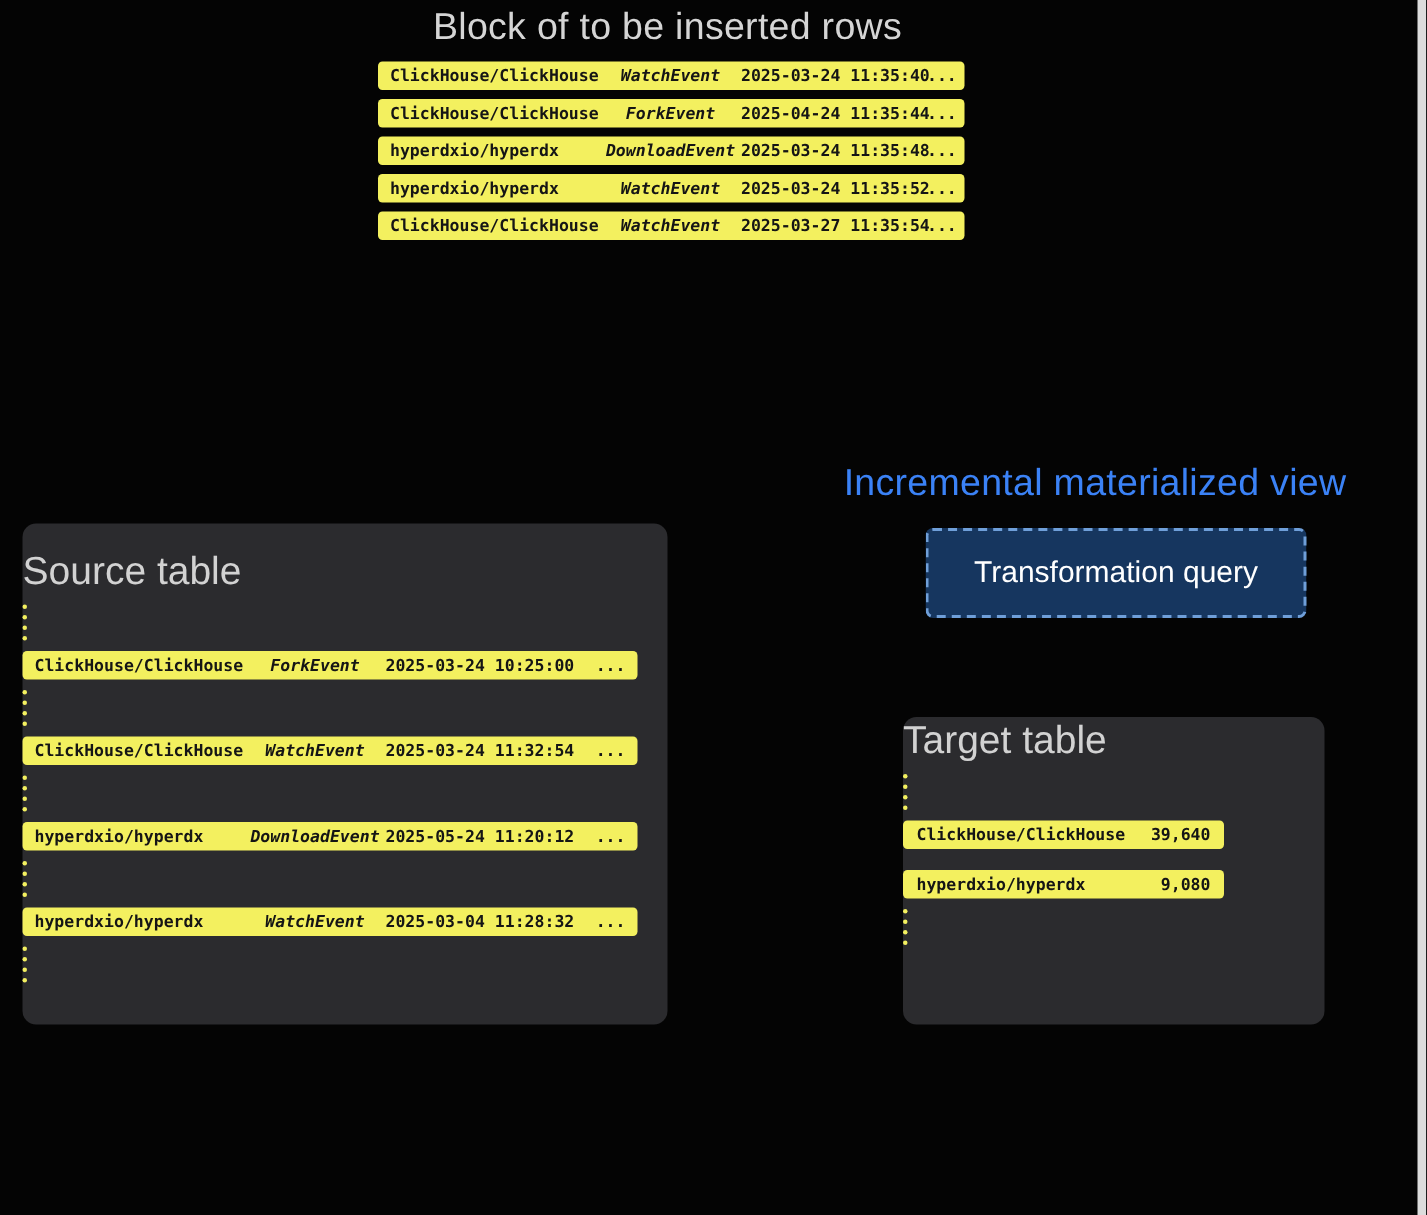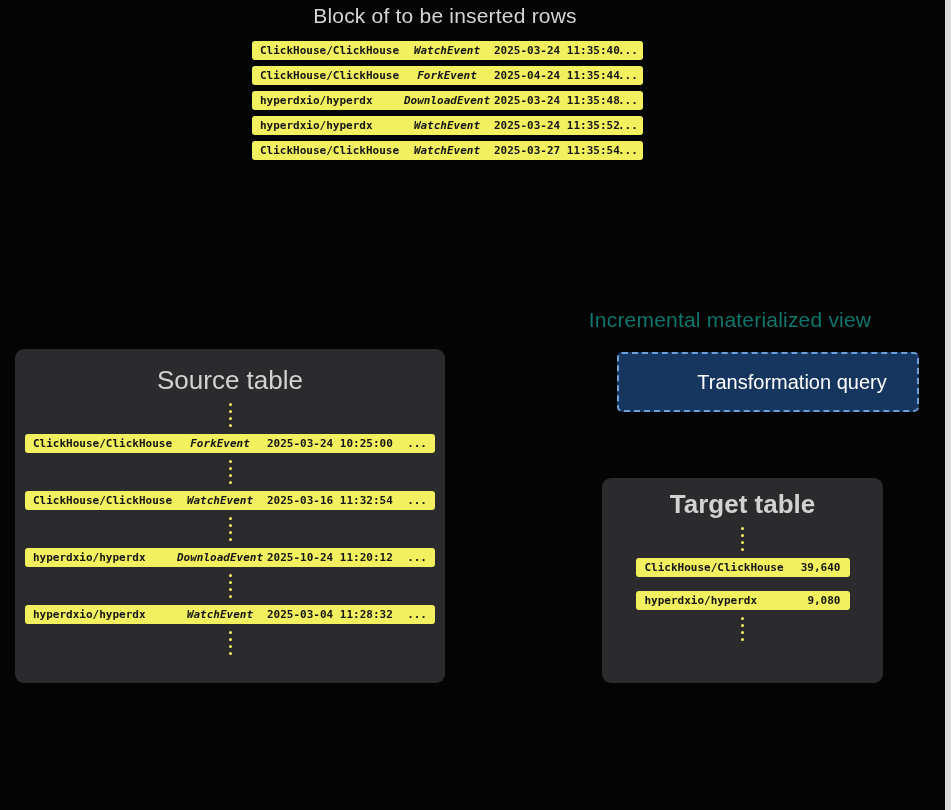--- a/index.html
+++ b/index.html
@@ -1,48 +1,48 @@
 <!DOCTYPE html>
 <html><head>
 <meta charset="utf-8">
 <style>
   html,body{margin:0;padding:0;background:#000000;}
   .stage{position:relative;width:951px;height:810px;background:#040404;font-family:"Liberation Sans",sans-serif;overflow:hidden;}
 
-  .heading{position:absolute;color:#d5d5d5;font-size:21px;text-align:center;letter-spacing:.2px;}
+  .heading{position:absolute;color:#d5d5d5;font-size:25px;text-align:center;letter-spacing:.2px;}
   #block-title{left:160px;top:4px;width:570px;}
-  #mv-title{left:520px;top:308px;width:420px;color:#0f766e;}
+  #mv-title{left:520px;top:308px;width:420px;color:#3b82f6;}
 
   .rows-stack{position:absolute;left:252px;top:41px;width:391px;display:flex;flex-direction:column;gap:6px;}
   .yrow{background:#f3f05f;color:#151515;border-radius:3px;font-family:"DejaVu Sans Mono",monospace;
         font-weight:bold;font-size:11px;height:19px;display:grid;
         grid-template-columns:140px 94px 124px 1fr;align-items:center;padding:0 8px;white-space:nowrap;}
   .yrow .c-event{text-align:center;font-style:italic;}
   .yrow .c-more{text-align:right;}
 
-  .panel{position:absolute;background:#2b2b2e;border-radius:9px;display:flex;flex-direction:column;align-items:center;}
+  .panel{position:absolute;background:#2b2b2e;border-radius:9px;display:flex;flex-direction:column;align-items:flex-start;}
   #source-panel{left:15px;top:349px;width:430px;height:334px;}
   #target-panel{left:602px;top:478px;width:281px;height:205px;}
   .panel-title{color:#d2d2d2;font-size:26px;}
   #source-panel .panel-title{margin-top:16px;}
-  #target-panel .panel-title{margin-top:11px;font-weight:bold;}
+  #target-panel .panel-title{}
 
   .vdots{display:flex;flex-direction:column;gap:4px;align-items:center;margin:7px 0;}
   .vdots i{width:3px;height:3px;border-radius:50%;background:#f3f05f;display:block;}
 
   .src-row{width:394px;}
 
   .trow{background:#f3f05f;color:#151515;border-radius:3px;font-family:"DejaVu Sans Mono",monospace;
         font-weight:bold;font-size:11px;height:19px;width:196px;display:flex;justify-content:space-between;
         align-items:center;padding:0 9px;white-space:nowrap;}
   .t-gap{height:14px;}
 
   #query-box{position:absolute;left:617px;top:352px;width:250px;height:56px;background:#16365f;
              border:2px dashed #6f9fd9;border-radius:5px;display:flex;align-items:center;justify-content:center;
-             color:#ffffff;font-size:20px;padding-left:48px;}
+             color:#ffffff;font-size:20px;}
 
   #edge-strip{position:absolute;right:0;top:0;width:6px;height:810px;background:#dcdcdc;}
 </style>
 </head>
 <body>
 
 <div class="stage">
 
   <div class="heading" id="block-title">Block of to be inserted rows</div>
 
@@ -104,35 +104,35 @@
     <div class="vdots">
         <i></i>
         <i></i>
         <i></i>
         <i></i>
       </div>
 
     <div class="yrow src-row">
       <span class="c-repo">ClickHouse/ClickHouse</span>
       <span class="c-event">WatchEvent</span>
-      <span class="c-time">2025-03-16 11:32:54</span>
+      <span class="c-time">2025-03-24 11:32:54</span>
       <span class="c-more">...</span>
     </div>
 
     <div class="vdots">
         <i></i>
         <i></i>
         <i></i>
         <i></i>
       </div>
 
     <div class="yrow src-row">
       <span class="c-repo">hyperdxio/hyperdx</span>
       <span class="c-event">DownloadEvent</span>
-      <span class="c-time">2025-10-24 11:20:12</span>
+      <span class="c-time">2025-05-24 11:20:12</span>
       <span class="c-more">...</span>
     </div>
 
     <div class="vdots">
         <i></i>
         <i></i>
         <i></i>
         <i></i>
       </div>
 

